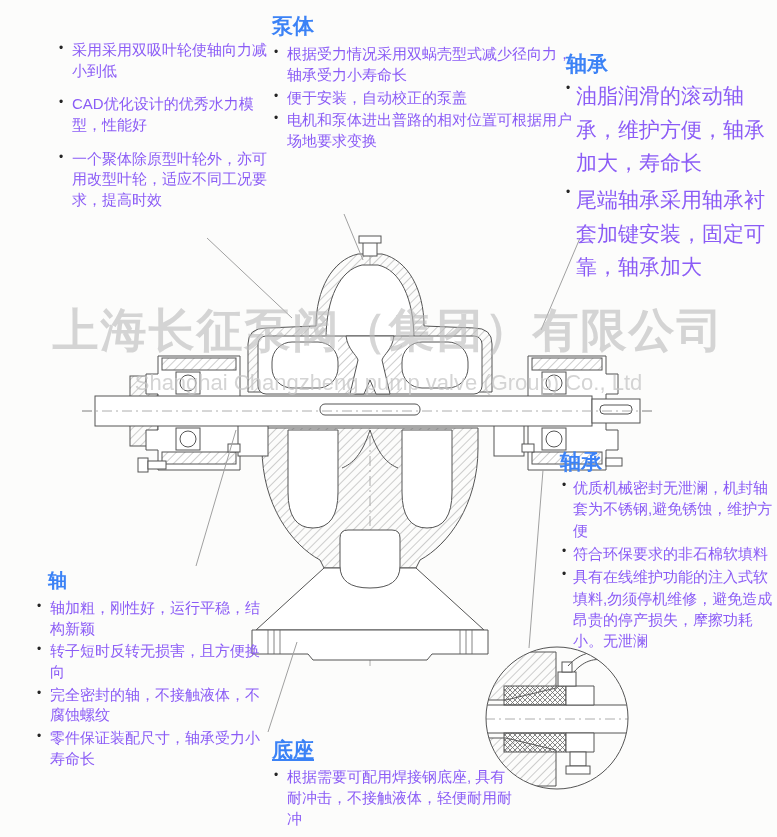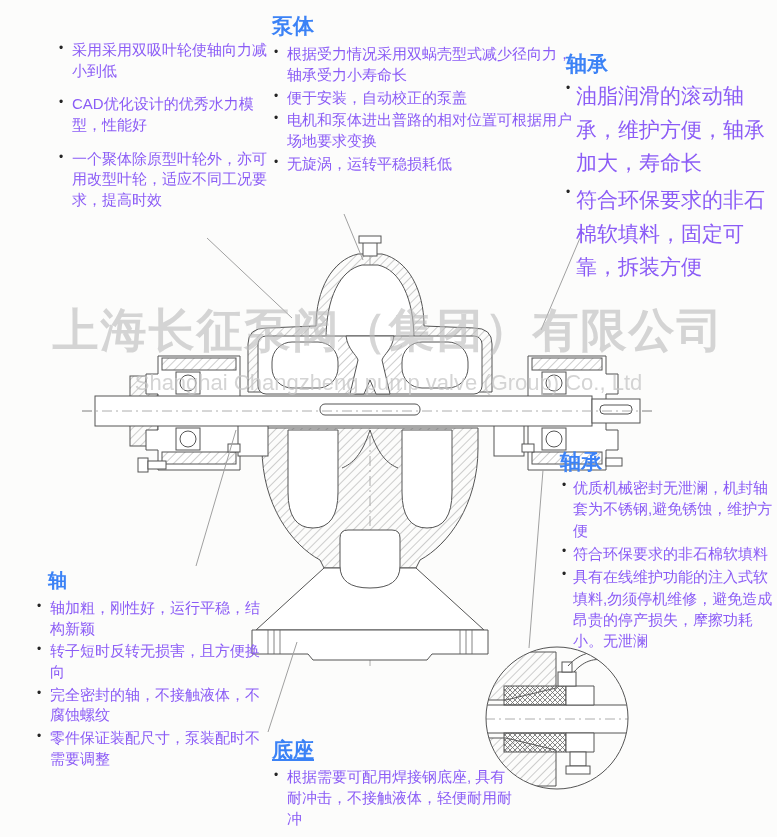--- a/index.html
+++ b/index.html
@@ -188,48 +188,47 @@
       <li>一个聚体除原型叶轮外，亦可用改型叶轮，适应不同工况要求，提高时效</li>
     </ul>
   </section>
 
   <section class="callout" id="sec-pump-body">
     <h2>泵体</h2>
     <ul>
       <li>根据受力情况采用双蜗壳型式减少径向力，轴承受力小寿命长</li>
       <li>便于安装，自动校正的泵盖</li>
       <li>电机和泵体进出普路的相对位置可根据用户场地要求变换</li>
-      <li>无旋涡，运转平稳损耗低</li>
     </ul>
   </section>
 
   <section class="callout" id="sec-bearing-top">
     <h2>轴承</h2>
     <ul>
       <li>油脂润滑的滚动轴承，维护方便，轴承加大，寿命长</li>
-      <li>符合环保要求的非石棉软填料，固定可靠，拆装方便</li>
+      <li>尾端轴承采用轴承衬套加键安装，固定可靠，轴承加大</li>
     </ul>
   </section>
 
   <section class="callout" id="sec-seal">
     <h2>轴承</h2>
     <ul>
       <li>优质机械密封无泄澜，机封轴套为不锈钢,避免锈蚀，维护方便</li>
       <li>符合环保要求的非石棉软填料</li>
       <li>具有在线维护功能的注入式软填料,勿须停机维修，避免造成昂贵的停产损失，摩擦功耗小。无泄澜</li>
     </ul>
   </section>
 
   <section class="callout" id="sec-shaft">
     <h2>轴</h2>
     <ul>
       <li>轴加粗，刚性好，运行平稳，结构新颖</li>
       <li>转子短时反转无损害，且方便换向</li>
       <li>完全密封的轴，不接触液体，不腐蚀螺纹</li>
-      <li>零件保证装配尺寸，泵装配时不需要调整</li>
+      <li>零件保证装配尺寸，轴承受力小寿命长</li>
     </ul>
   </section>
 
   <section class="callout" id="sec-base">
     <h2>底座</h2>
     <ul>
       <li>根据需要可配用焊接钢底座, 具有耐冲击，不接触液体，轻便耐用耐冲</li>
     </ul>
   </section>
 

